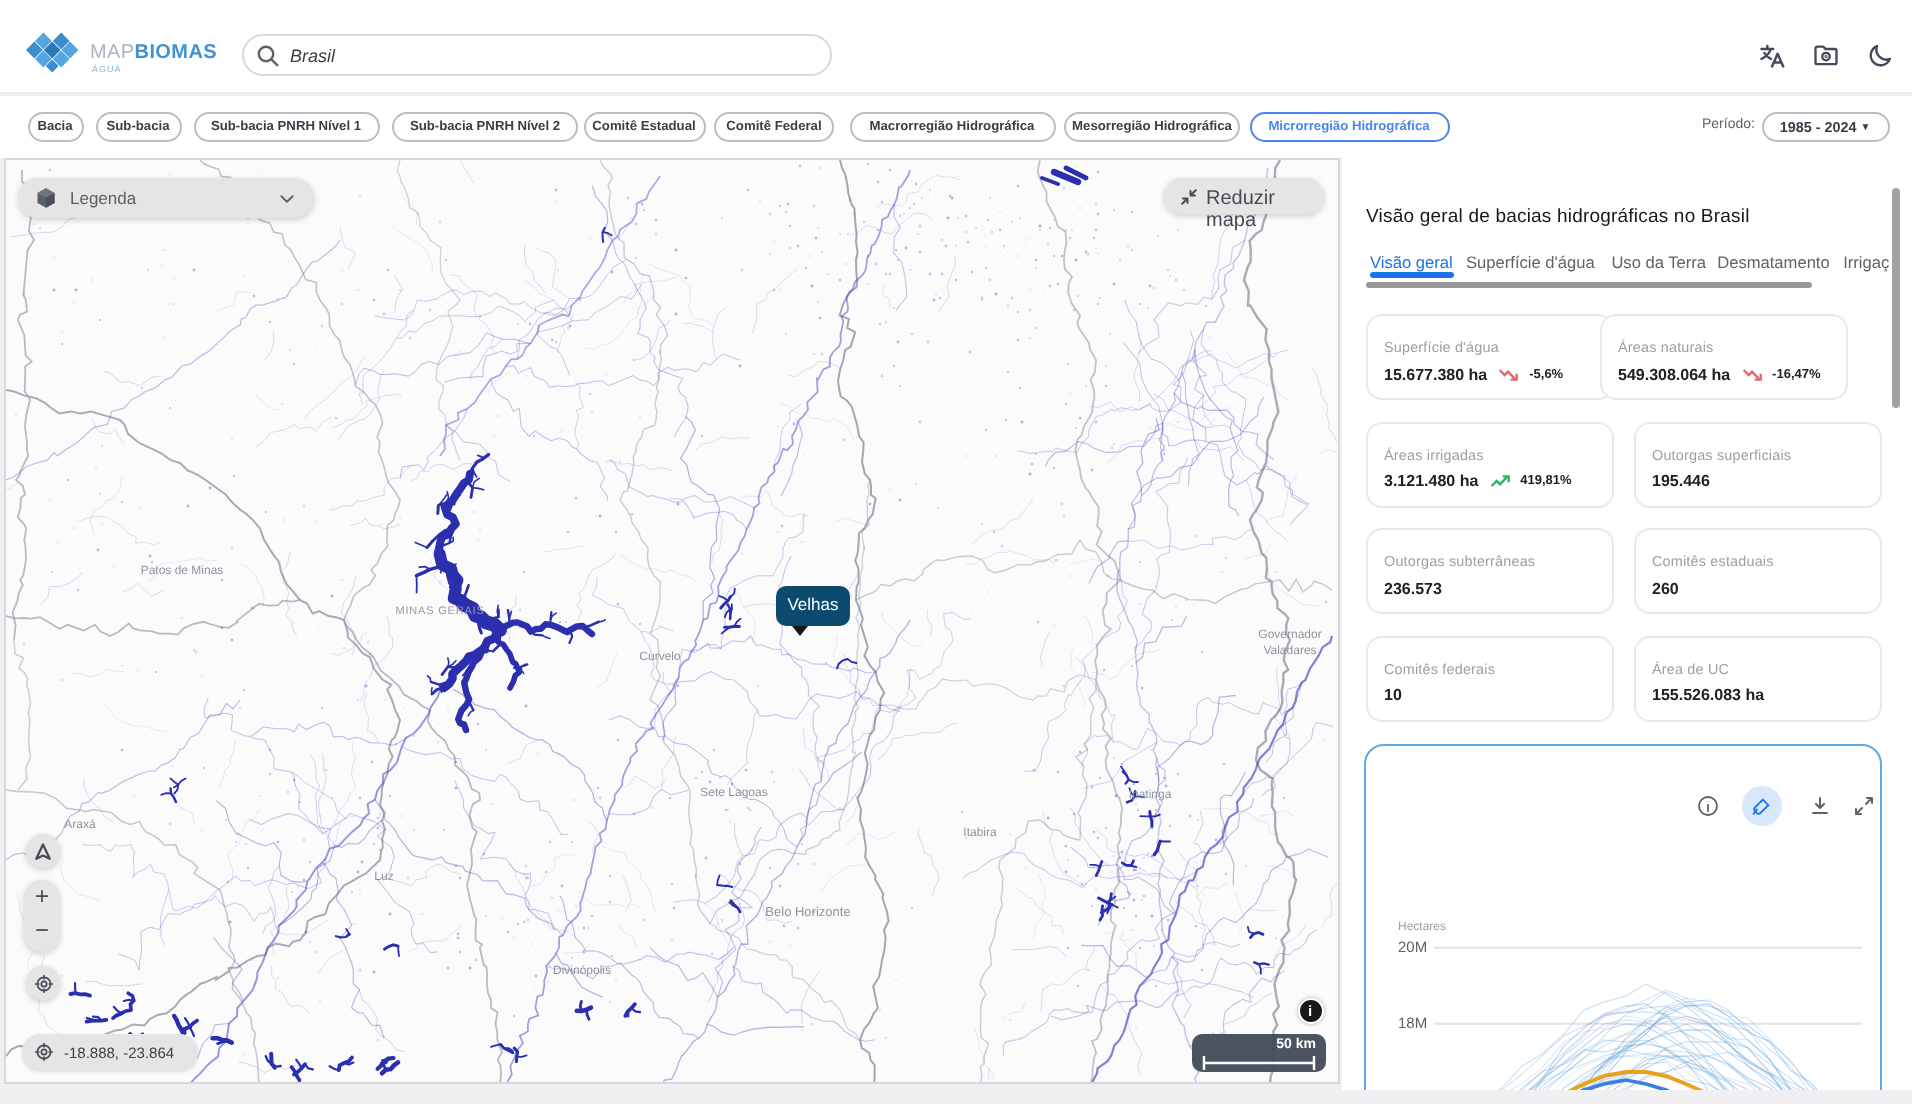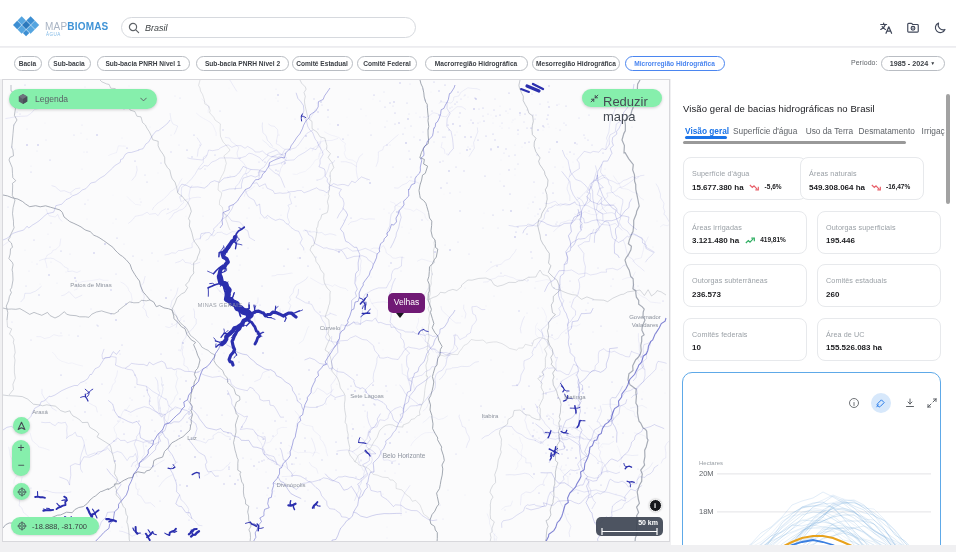--- a/index.html
+++ b/index.html
@@ -3,24 +3,24 @@
 <style>
 *{margin:0;padding:0;box-sizing:border-box;font-family:"Liberation Sans",sans-serif}
 body{width:956px;height:552px;overflow:hidden;background:#f0f0f2;position:relative}
 .abs{position:absolute}
 .header{left:0;top:0;width:956px;height:47px;background:#fff;border-bottom:1px solid #ececf0}
 .chiprow{left:0;top:48px;width:956px;height:31px;background:#fff}
 .chip{position:absolute;top:55.5px;height:15.5px;border:1px solid #b9bdc3;border-radius:8px;background:#fff;
   font-size:6.6px;font-weight:bold;color:#3a3e44;line-height:13.5px;white-space:nowrap;text-align:center}
 .chip.sel{border:1.3px solid #4b86f0;color:#4b86f0}
 .map{left:2px;top:79px;width:668px;height:463px;background:#fbfbfc;border:1px solid #d8d8dc;overflow:hidden}
-.pill{position:absolute;background:#86efac;border-radius:10px;box-shadow:0 1px 3px rgba(0,0,0,.18)}
+.pill{position:absolute;background:#e5e5e5;border-radius:10px;box-shadow:0 1px 3px rgba(0,0,0,.18)}
 .card{position:absolute;width:124px;height:43px;background:#fff;border:1px solid #e7e9ec;border-radius:8px;padding:11px 0 0 8px}
 .clabel{font-size:7.2px;color:#9aa0a6;letter-spacing:.1px}
-.cval{font-size:8px;font-weight:bold;color:#202124;margin-top:4.5px;display:flex;gap:5.5px;white-space:nowrap}
+.cval{font-size:8px;font-weight:bold;color:#202124;margin-top:4.5px;display:flex;align-items:center;gap:5.5px;white-space:nowrap}
 .pct{font-size:6.5px;font-weight:bold;color:#202124}
 .tab{position:absolute;top:125.5px;font-size:8.3px;color:#5f6368;white-space:nowrap}
 </style></head>
 <body>
 
 <div class="abs header"></div>
 <svg class="abs" style="left:12px;top:16px" width="28" height="21" viewBox="0 0 28 21">
   <g>
     <polygon points="9.7,0.3 13.9,4.5 9.7,8.7 5.5,4.5" fill="#55a5e0"></polygon>
     <polygon points="18.6,0.3 22.8,4.5 18.6,8.7 14.4,4.5" fill="#3c8ed2"></polygon>
@@ -1421,23 +1421,23 @@
       </svg>
     <span style="position:absolute;left:26px;top:4.5px;font-size:8.5px;color:#5a5f66">Legenda</span>
     <svg style="position:absolute;right:10px;top:8px" width="7" height="5" viewBox="0 0 10 6" fill="none" stroke="#5f6368" stroke-width="1.4" stroke-linecap="round" stroke-linejoin="round">
         <path d="M1 1l4 4 4-4"></path>
       </svg>
   </div>
   <div class="pill" style="left:579px;top:9px;width:80px;height:18px">
     <svg style="position:absolute;left:8px;top:4.5px" width="9" height="9" viewBox="0 0 24 24" fill="none" stroke="#454b54" stroke-width="2.6" stroke-linecap="round" stroke-linejoin="round">
         <path d="M10 14L3 21M10 14v6M10 14H4M14 10l7-7M14 10V4M14 10h6"></path>
       </svg>
-    <span style="position:absolute;left:21px;top:4.5px;font-size:13px;color:#454b54">Reduzir mapa</span>
+    <span style="position:absolute;left:21px;top:4.5px;font-size:10px;color:#454b54">Reduzir mapa</span>
   </div>
-  <div style="position:absolute;left:385px;top:213px;width:37px;height:20px;background:#701a75;border-radius:5px;color:#fff;font-size:8.5px;text-align:center;line-height:19px">Velhas</div>
+  <div style="position:absolute;left:385px;top:213px;width:37px;height:20px;background:#0c4a6e;border-radius:5px;color:#fff;font-size:8.5px;text-align:center;line-height:19px">Velhas</div>
   <div style="position:absolute;left:392.5px;top:232.5px;width:0;height:0;border-left:4.5px solid transparent;border-right:4.5px solid transparent;border-top:5px solid #17181c"></div>
   <div class="pill" style="left:10px;top:337px;width:17px;height:17px;border-radius:50%">
     <svg style="position:absolute;left:4px;top:3.5px" width="9" height="10" viewBox="0 0 12 13" fill="none" stroke="#454b54" stroke-width="1.5" stroke-linejoin="round">
         <path d="M6 1.5L10.5 11 6 8.8 1.5 11z"></path>
       </svg>
   </div>
   <div class="pill" style="left:9px;top:360px;width:18px;height:36px;border-radius:9px;color:#454b54">
     <div style="position:absolute;left:0;top:1px;width:18px;text-align:center;font-size:12px">+</div>
     <div style="position:absolute;left:0;top:18px;width:18px;text-align:center;font-size:12px">−</div>
   </div>
@@ -1447,36 +1447,36 @@
         <path d="M12 2v4M12 18v4M2 12h4M18 12h4" stroke-linecap="round"></path>
         <circle cx="12" cy="12" r="8"></circle>
       </svg>
   </div>
   <div class="pill" style="left:8px;top:437px;width:88px;height:18px;border-radius:9px;box-shadow:0 1px 2px rgba(0,0,0,.12)">
     <svg style="position:absolute;left:6px;top:4px" width="10" height="10" viewBox="0 0 24 24" fill="none" stroke="#454b54" stroke-width="2">
         <circle cx="12" cy="12" r="3.2"></circle>
         <path d="M12 2v4M12 18v4M2 12h4M18 12h4" stroke-linecap="round"></path>
         <circle cx="12" cy="12" r="8"></circle>
       </svg>
-    <span style="position:absolute;left:21px;top:4.5px;font-size:7.5px;color:#3c4043">-18.888, -81.700</span>
+    <span style="position:absolute;left:21px;top:4.5px;font-size:7.5px;color:#3c4043">-18.888, -23.864</span>
   </div>
   <div style="position:absolute;left:646px;top:419px;width:13px;height:13px;background:#17181c;border-radius:50%;border:1.5px solid #fff;box-shadow:0 0 2px rgba(0,0,0,.3)">
     <span style="position:absolute;left:4px;top:0.5px;color:#fff;font-size:7.5px;font-weight:bold">i</span>
   </div>
   <div style="position:absolute;left:593px;top:437px;width:67px;height:19px;background:rgba(62,69,84,.92);border-radius:5px">
     <span style="position:absolute;right:5px;top:2px;color:#fff;font-size:7px;font-weight:bold">50 km</span>
     <svg style="position:absolute;left:5px;top:10.5px" width="57" height="7" viewBox="0 0 57 7">
         <path d="M1 0v7M56 0v7M1 3.5h55" stroke="#fff" stroke-width="1.2" fill="none"></path>
       </svg>
   </div>
 </div>
 
 <div class="abs" style="left:671px;top:79px;width:285px;height:466px;background:#fff"></div>
 <div class="abs" style="left:683px;top:103px;font-size:9.5px;font-weight:normal;color:#17181c;letter-spacing:.1px">Visão geral de bacias hidrográficas no Brasil</div>
-<div class="tab" style="left:685px;color:#1a73e8;font-weight:bold">Visão geral</div>
+<div class="tab" style="left:685px;color:#1a73e8;font-weight:normal">Visão geral</div>
 <div class="tab" style="left:733px">Superfície d'água</div>
 <div class="tab" style="left:805.7px">Uso da Terra</div>
 <div class="tab" style="left:858.6px">Desmatamento</div>
 <div class="tab" style="left:921.6px">Irrigaç</div>
 <div class="abs" style="left:685px;top:136px;width:42px;height:2.8px;background:#1a73e8;border-radius:2px"></div>
 <div class="abs" style="left:683px;top:141.3px;width:223px;height:3px;background:#999;border-radius:2px"></div>
 <div class="card" style="left:683px;top:157px">
     <div class="clabel">Superfície d'água</div>
     <div class="cval">
       <span>15.677.380 ha</span>

